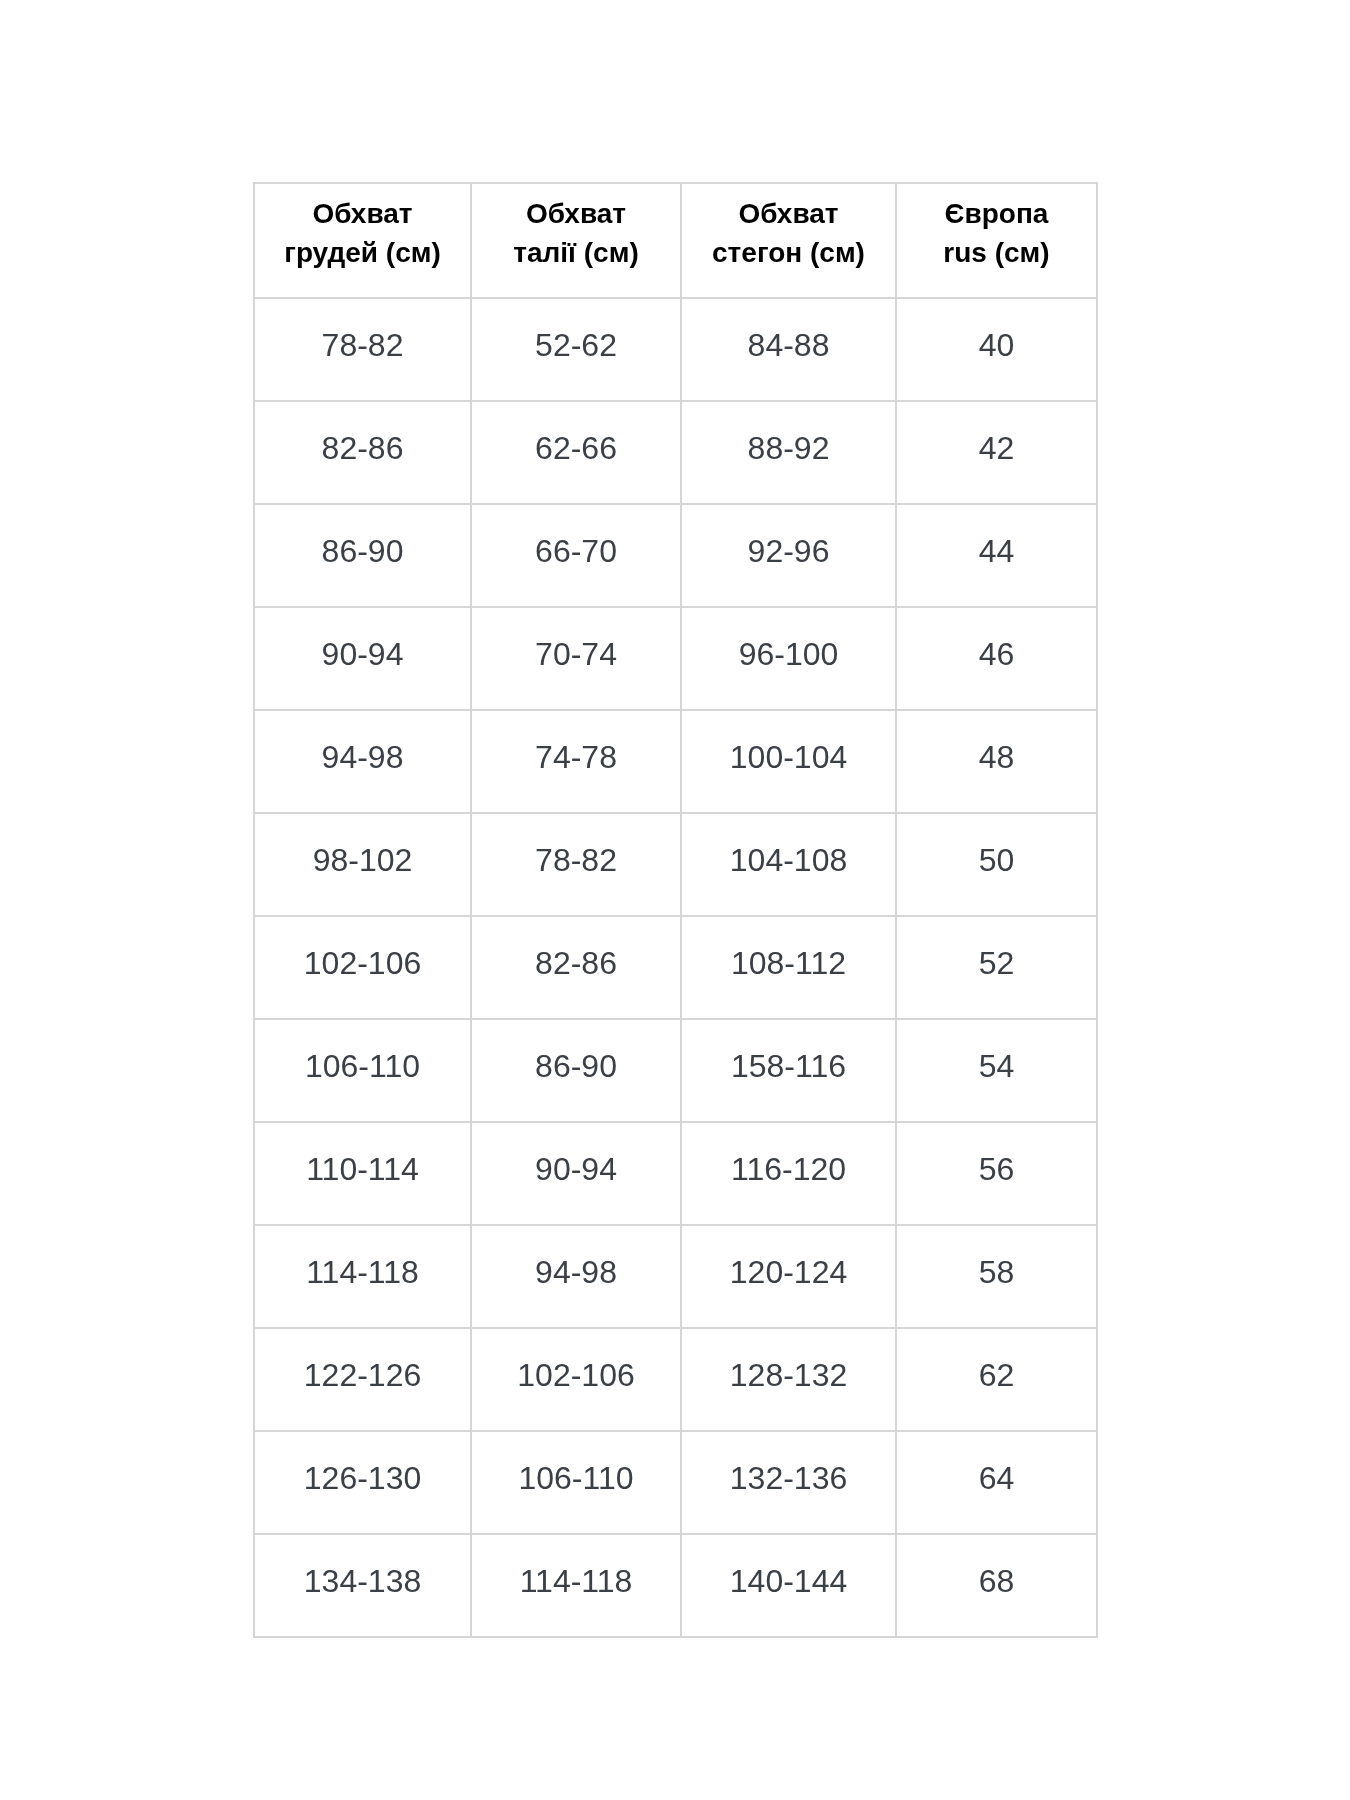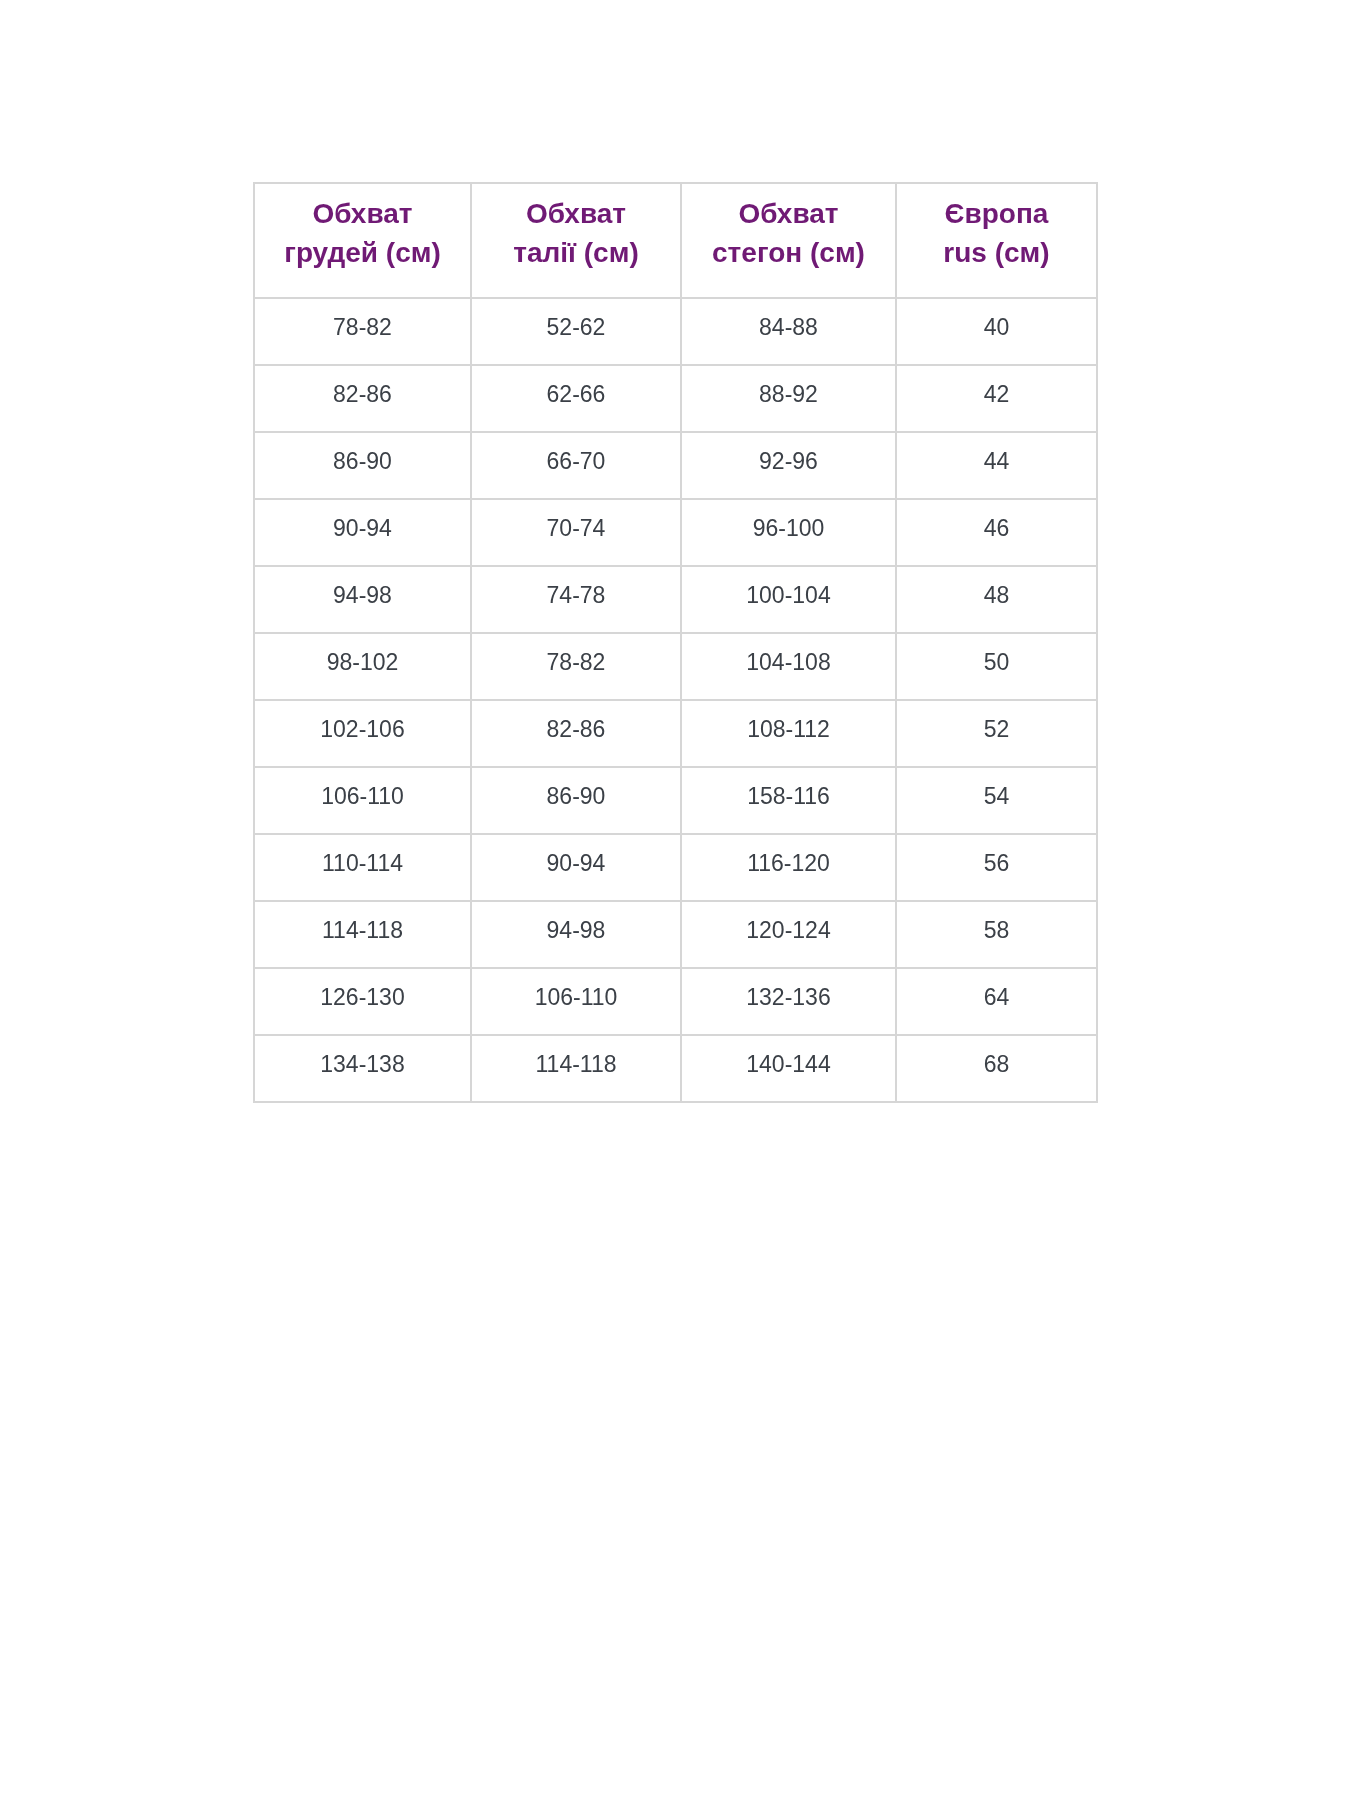--- a/index.html
+++ b/index.html
@@ -24,27 +24,27 @@
   table.size-table td {
     border: 2px solid #d6d6d6;
     text-align: center;
     vertical-align: middle;
     background: #ffffff;
   }
   table.size-table th {
     height: 115px;
     font-size: 28px;
     font-weight: bold;
-    color: #701a75;
+    color: #000000;
     line-height: 39px;
     padding-bottom: 16px;
   }
   table.size-table td {
-    height: 67px;
-    font-size: 23px;
+    height: 103px;
+    font-size: 32px;
     font-weight: normal;
     color: #3b4047;
     padding-bottom: 8px;
   }
   .hline { display: block; }
 </style>
 </head>
 <body>
 
 <div class="table-wrap">
@@ -130,20 +130,26 @@
         <td>116-120</td>
         <td>56</td>
       </tr>
       <tr>
         <td>114-118</td>
         <td>94-98</td>
         <td>120-124</td>
         <td>58</td>
       </tr>
       <tr>
+        <td>122-126</td>
+        <td>102-106</td>
+        <td>128-132</td>
+        <td>62</td>
+      </tr>
+      <tr>
         <td>126-130</td>
         <td>106-110</td>
         <td>132-136</td>
         <td>64</td>
       </tr>
       <tr>
         <td>134-138</td>
         <td>114-118</td>
         <td>140-144</td>
         <td>68</td>

